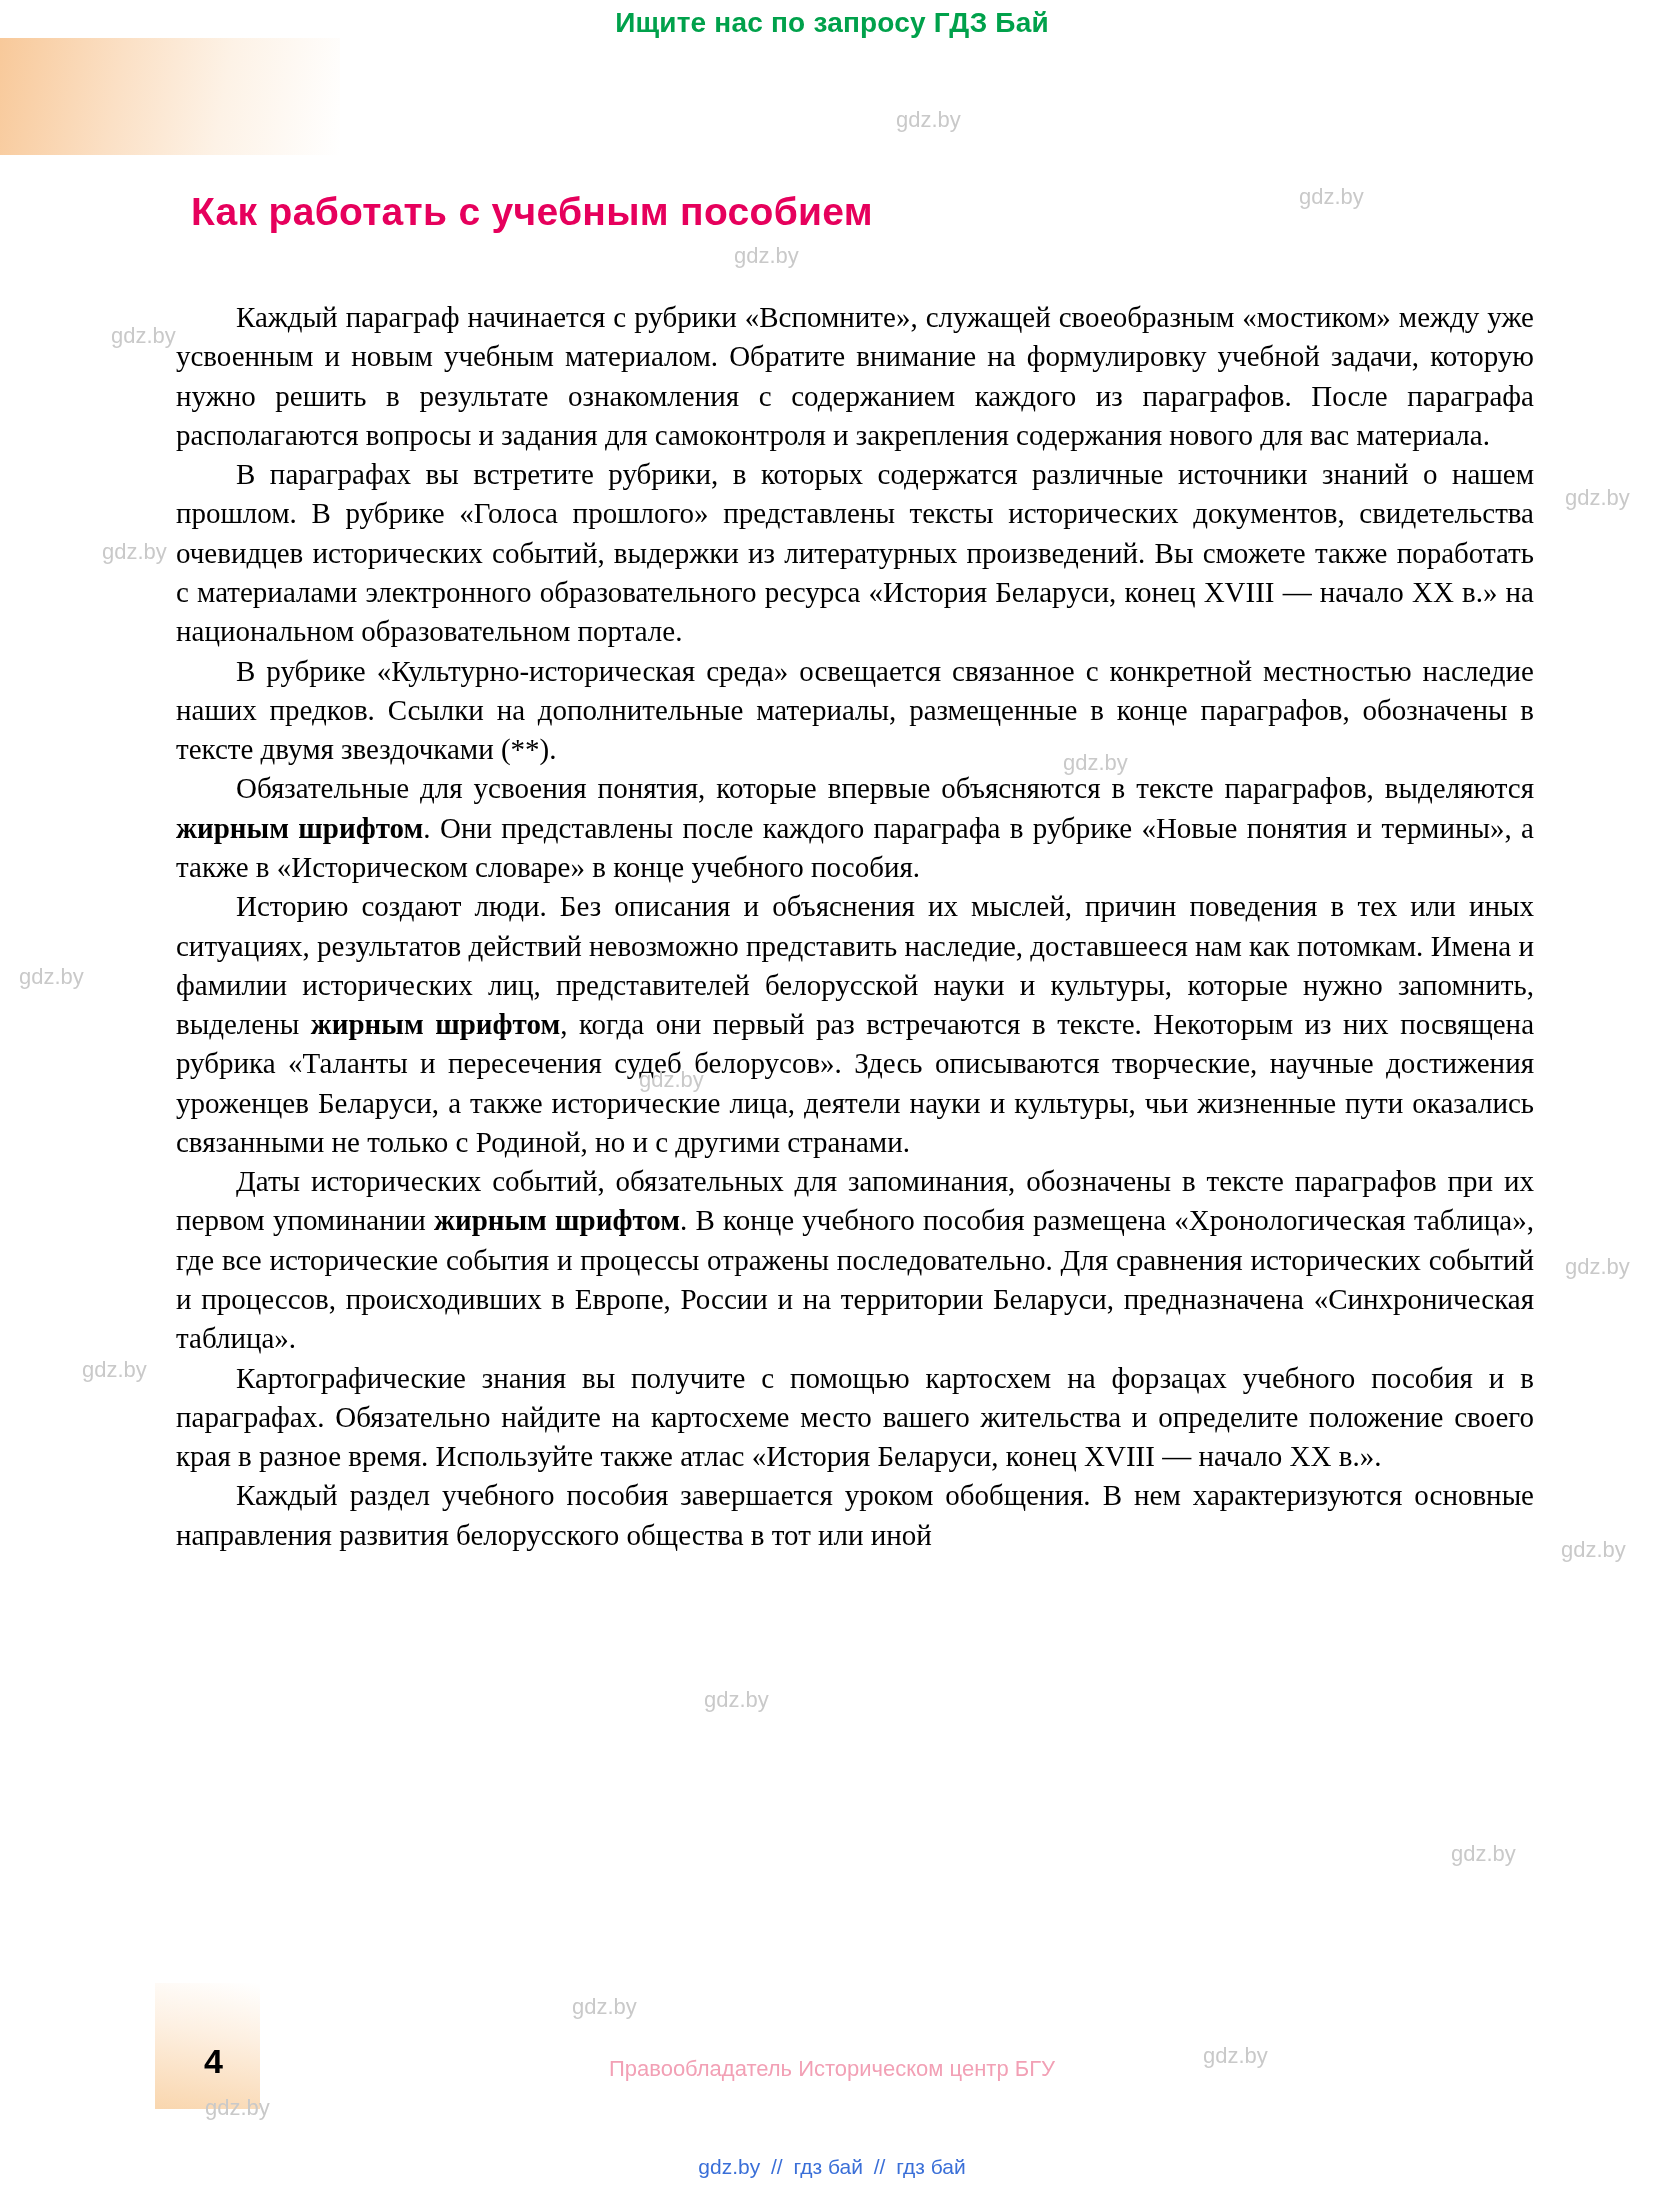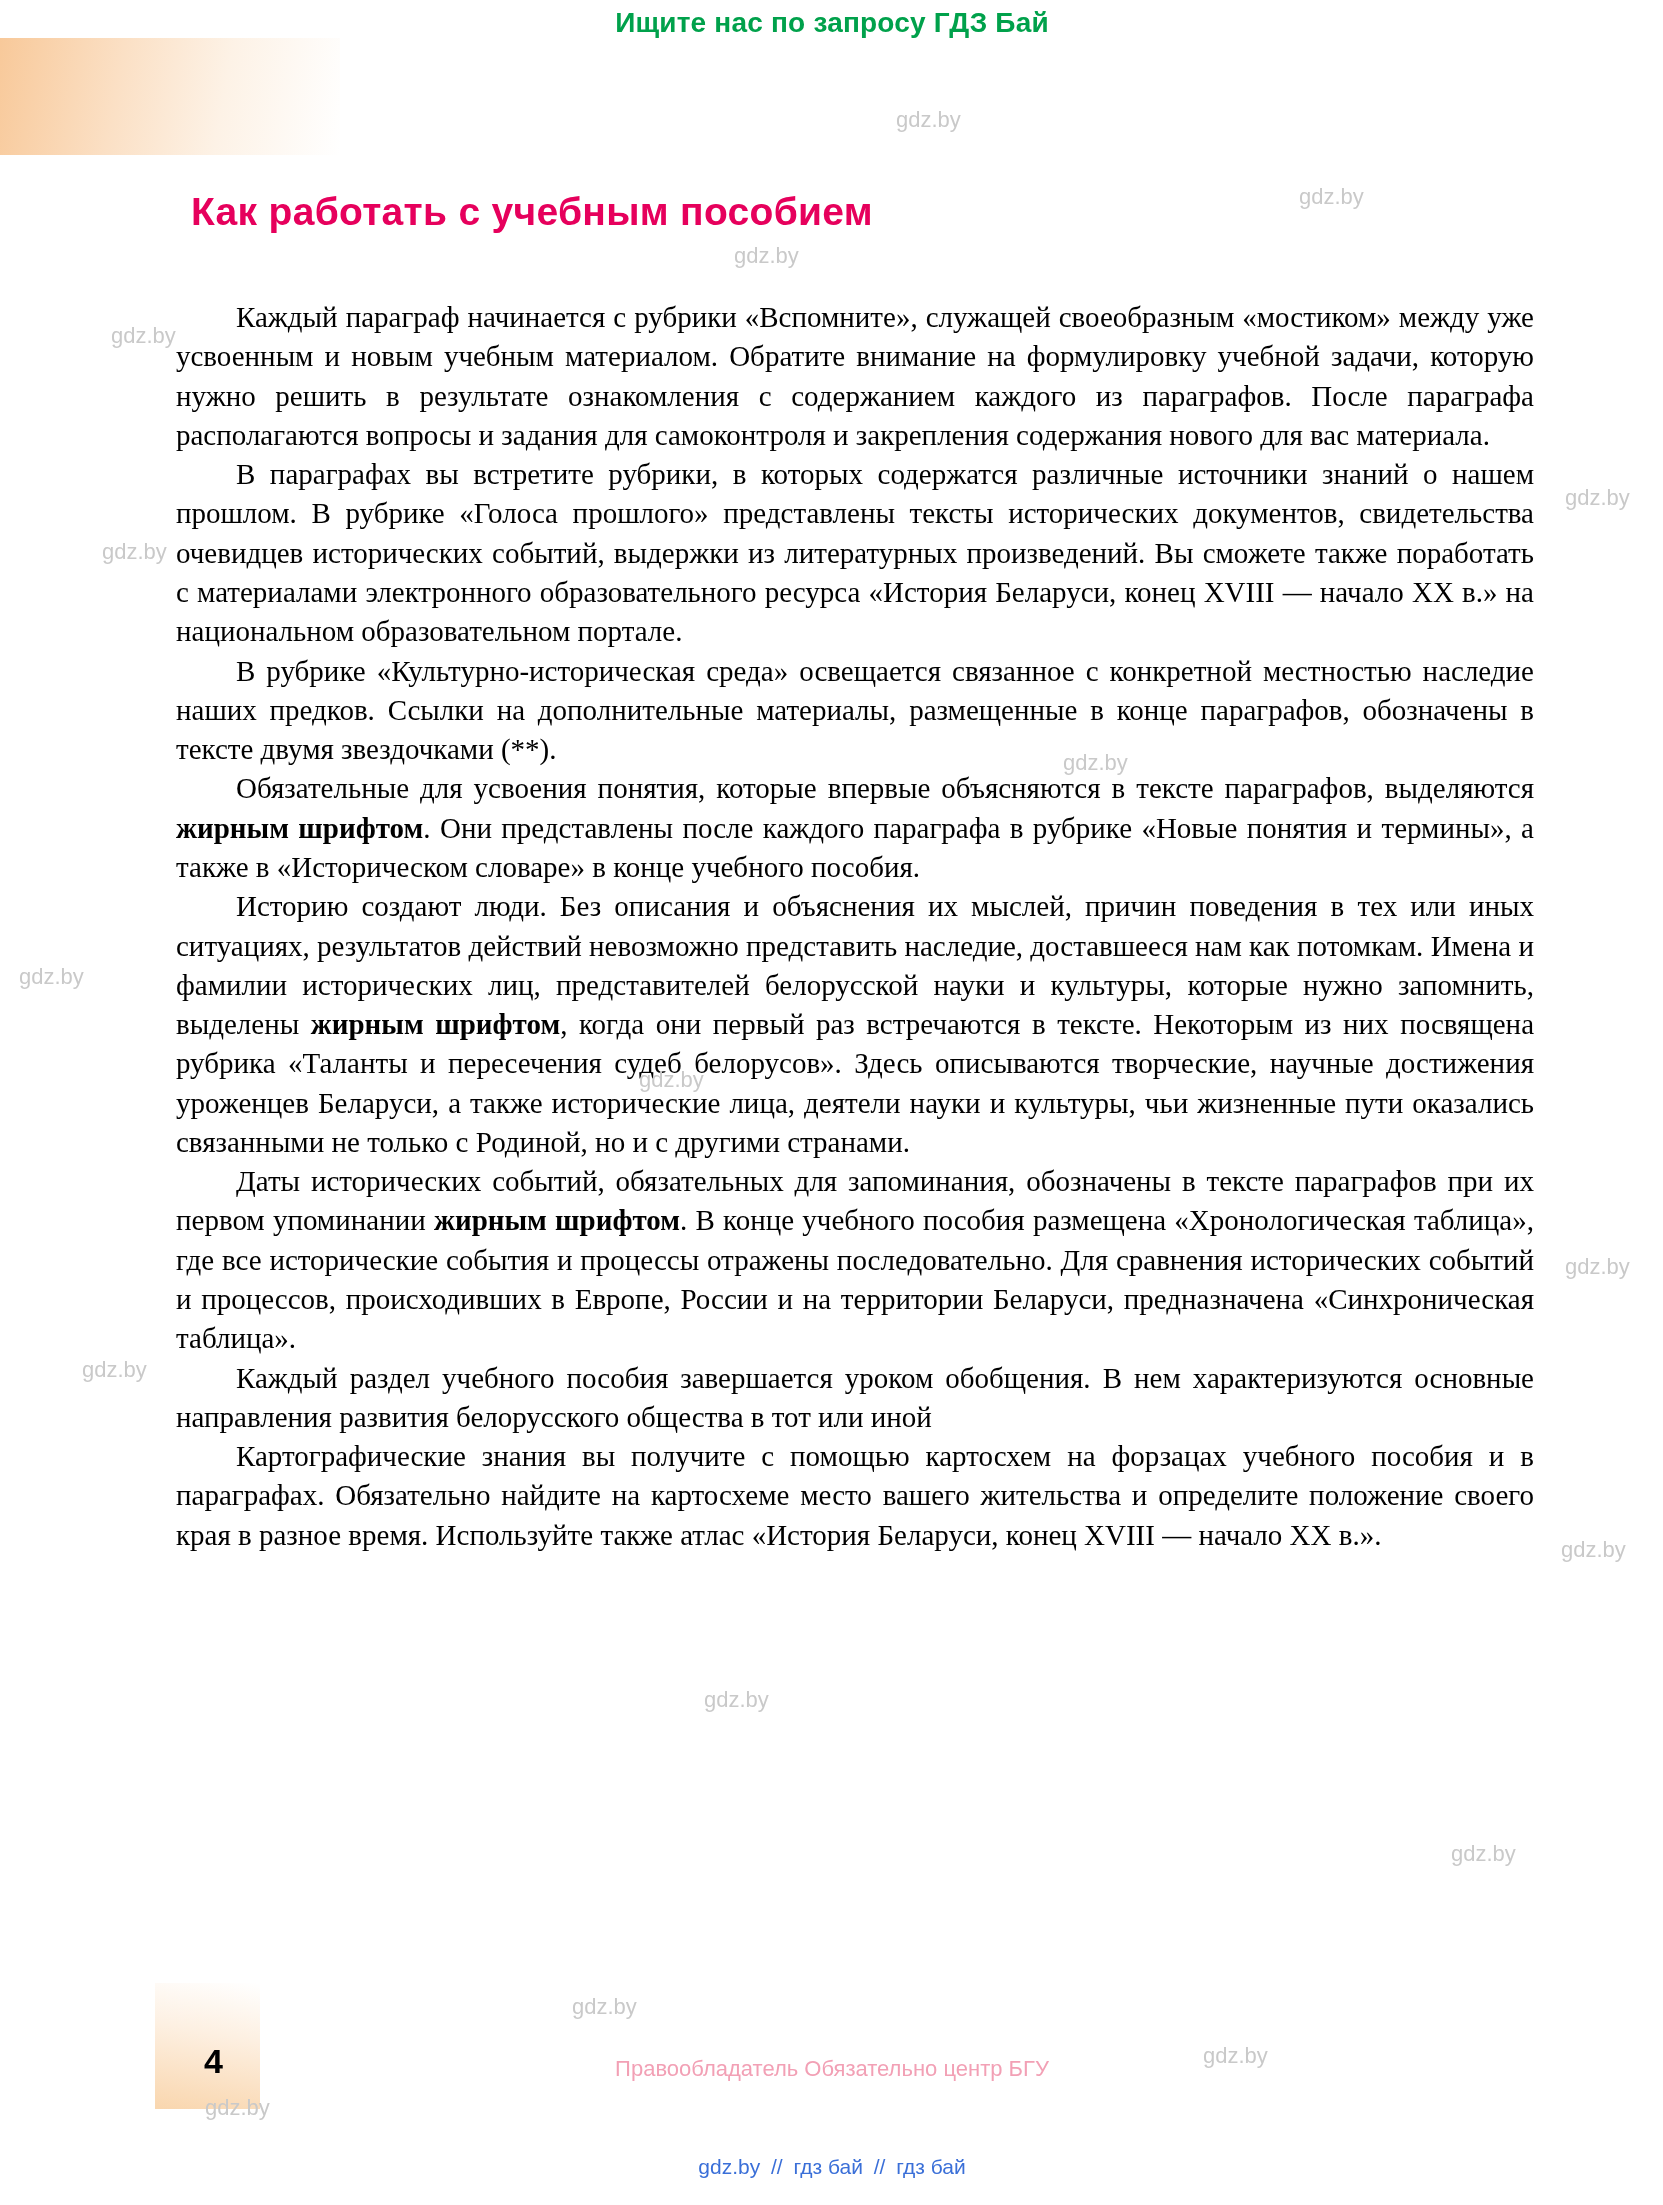--- a/index.html
+++ b/index.html
@@ -139,27 +139,27 @@
 
   <h1 class="title">Как работать с учебным пособием</h1>
 
   <div class="content">
     <p>Каждый параграф начинается с рубрики «Вспомните», служащей своеобразным «мостиком» между уже усвоенным и новым учебным материалом. Обратите внимание на формулировку учебной задачи, которую нужно решить в результате ознакомления с содержанием каждого из параграфов. После параграфа располагаются вопросы и задания для самоконтроля и закрепления содержания нового для вас материала.</p>
     <p>В параграфах вы встретите рубрики, в которых содержатся различные источники знаний о нашем прошлом. В рубрике «Голоса прошлого» представлены тексты исторических документов, свидетельства очевидцев исторических событий, выдержки из литературных произведений. Вы сможете также поработать с материалами электронного образовательного ресурса «История Беларуси, конец XVIII — начало XX в.» на национальном образовательном портале.</p>
     <p>В рубрике «Культурно-историческая среда» освещается связанное с конкретной местностью наследие наших предков. Ссылки на дополнительные материалы, размещенные в конце параграфов, обозначены в тексте двумя звездочками (**).</p>
     <p>Обязательные для усвоения понятия, которые впервые объясняются в тексте параграфов, выделяются <b>жирным шрифтом</b>. Они представлены после каждого параграфа в рубрике «Новые понятия и термины», а также в «Историческом словаре» в конце учебного пособия.</p>
     <p>Историю создают люди. Без описания и объяснения их мыслей, причин поведения в тех или иных ситуациях, результатов действий невозможно представить наследие, доставшееся нам как потомкам. Имена и фамилии исторических лиц, представителей белорусской науки и культуры, которые нужно запомнить, выделены <b>жирным шрифтом</b>, когда они первый раз встречаются в тексте. Некоторым из них посвящена рубрика «Таланты и пересечения судеб белорусов». Здесь описываются творческие, научные достижения уроженцев Беларуси, а также исторические лица, деятели науки и культуры, чьи жизненные пути оказались связанными не только с Родиной, но и с другими странами.</p>
     <p>Даты исторических событий, обязательных для запоминания, обозначены в тексте параграфов при их первом упоминании <b>жирным шрифтом</b>. В конце учебного пособия размещена «Хронологическая таблица», где все исторические события и процессы отражены последовательно. Для сравнения исторических событий и процессов, происходивших в Европе, России и на территории Беларуси, предназначена «Синхроническая таблица».</p>
+    <p>Картографические знания вы получите с помощью картосхем на форзацах учебного пособия и в параграфах. Обязательно найдите на картосхеме место вашего жительства и определите положение своего края в разное время. Используйте также атлас «История Беларуси, конец XVIII — начало XX в.».</p>
     <p>Каждый раздел учебного пособия завершается уроком обобщения. В нем характеризуются основные направления развития белорусского общества в тот или иной</p>
-    <p>Картографические знания вы получите с помощью картосхем на форзацах учебного пособия и в параграфах. Обязательно найдите на картосхеме место вашего жительства и определите положение своего края в разное время. Используйте также атлас «История Беларуси, конец XVIII — начало XX в.».</p>
   </div>
 
   <div class="page-number">4</div>
 
-  <div class="copyright">Правообладатель Обязательно центр БГУ</div>
+  <div class="copyright">Правообладатель Историческом центр БГУ</div>
 
   <div class="footer-links">
     <span>gdz.by</span>
     <span class="sep">//</span>
     <span>гдз бай</span>
     <span class="sep">//</span>
     <span>гдз бай</span>
   </div>
 
   <div id="watermark-layer">

